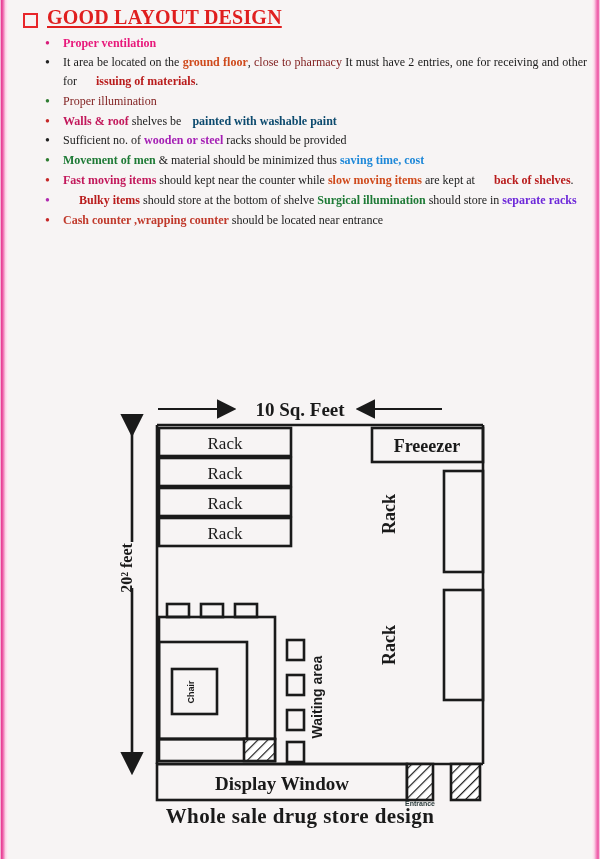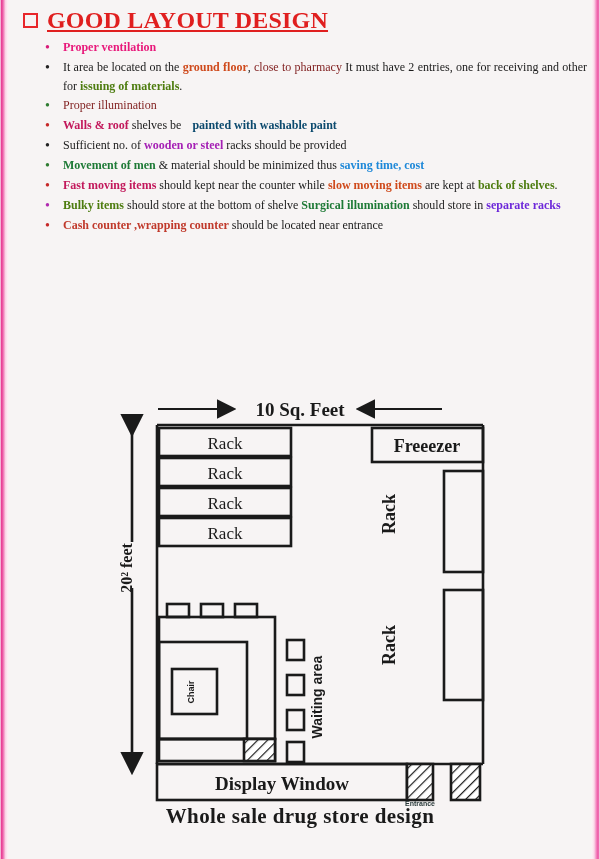--- a/index.html
+++ b/index.html
@@ -61,21 +61,21 @@
     width: 11px;
     height: 11px;
     border: 2.2px solid #e8262a;
     margin: 7px 9px 0 0;
     flex: none;
     background: #f7f4f4;
   }
   .doc-title {
     font-family: "Liberation Serif", serif;
     font-weight: bold;
-    font-size: 24px;
+    font-size: 20px;
     letter-spacing: 0.2px;
     color: #e01f1f;
     text-decoration: underline;
     text-underline-offset: 2px;
     line-height: 1.18;
     white-space: nowrap;
   }
 
   ul.bullets {
     list-style: none;
@@ -101,21 +101,21 @@
   }
   ul.bullets > li.c-pink::before { color: #d81b79; }
   ul.bullets > li.c-green::before { color: #2f7d32; }
   ul.bullets > li.c-crimson::before { color: #c62828; }
   ul.bullets > li.c-purple::before { color: #b02ab0; }
 
   li.justify { text-align: justify; }
   .pink    { color: #e8197b; font-weight: bold; }
   .orange  { color: #cf4a1c; font-weight: bold; }
   .green   { color: #7f1d1d; font-weight: normal; }
-  .magenta { color: #4d7c0f; font-weight: bold; }
+  .magenta { color: #b91c1c; font-weight: bold; margin-left: 16px; }
   .crimson { color: #c2185b; font-weight: bold; }
   .blue    { color: #1e88d8; font-weight: bold; }
   .purple  { color: #a520b5; font-weight: bold; }
   .red     { color: #0c4a6e; font-weight: bold; margin-left: 8px; }
   .teal    { color: #6d28d9; font-weight: bold; }
   .dgreen  { color: #1e7a36; font-weight: bold; }
   .brown   { color: #c0392b; font-weight: bold; }
 
   
   .diagram-wrap {

